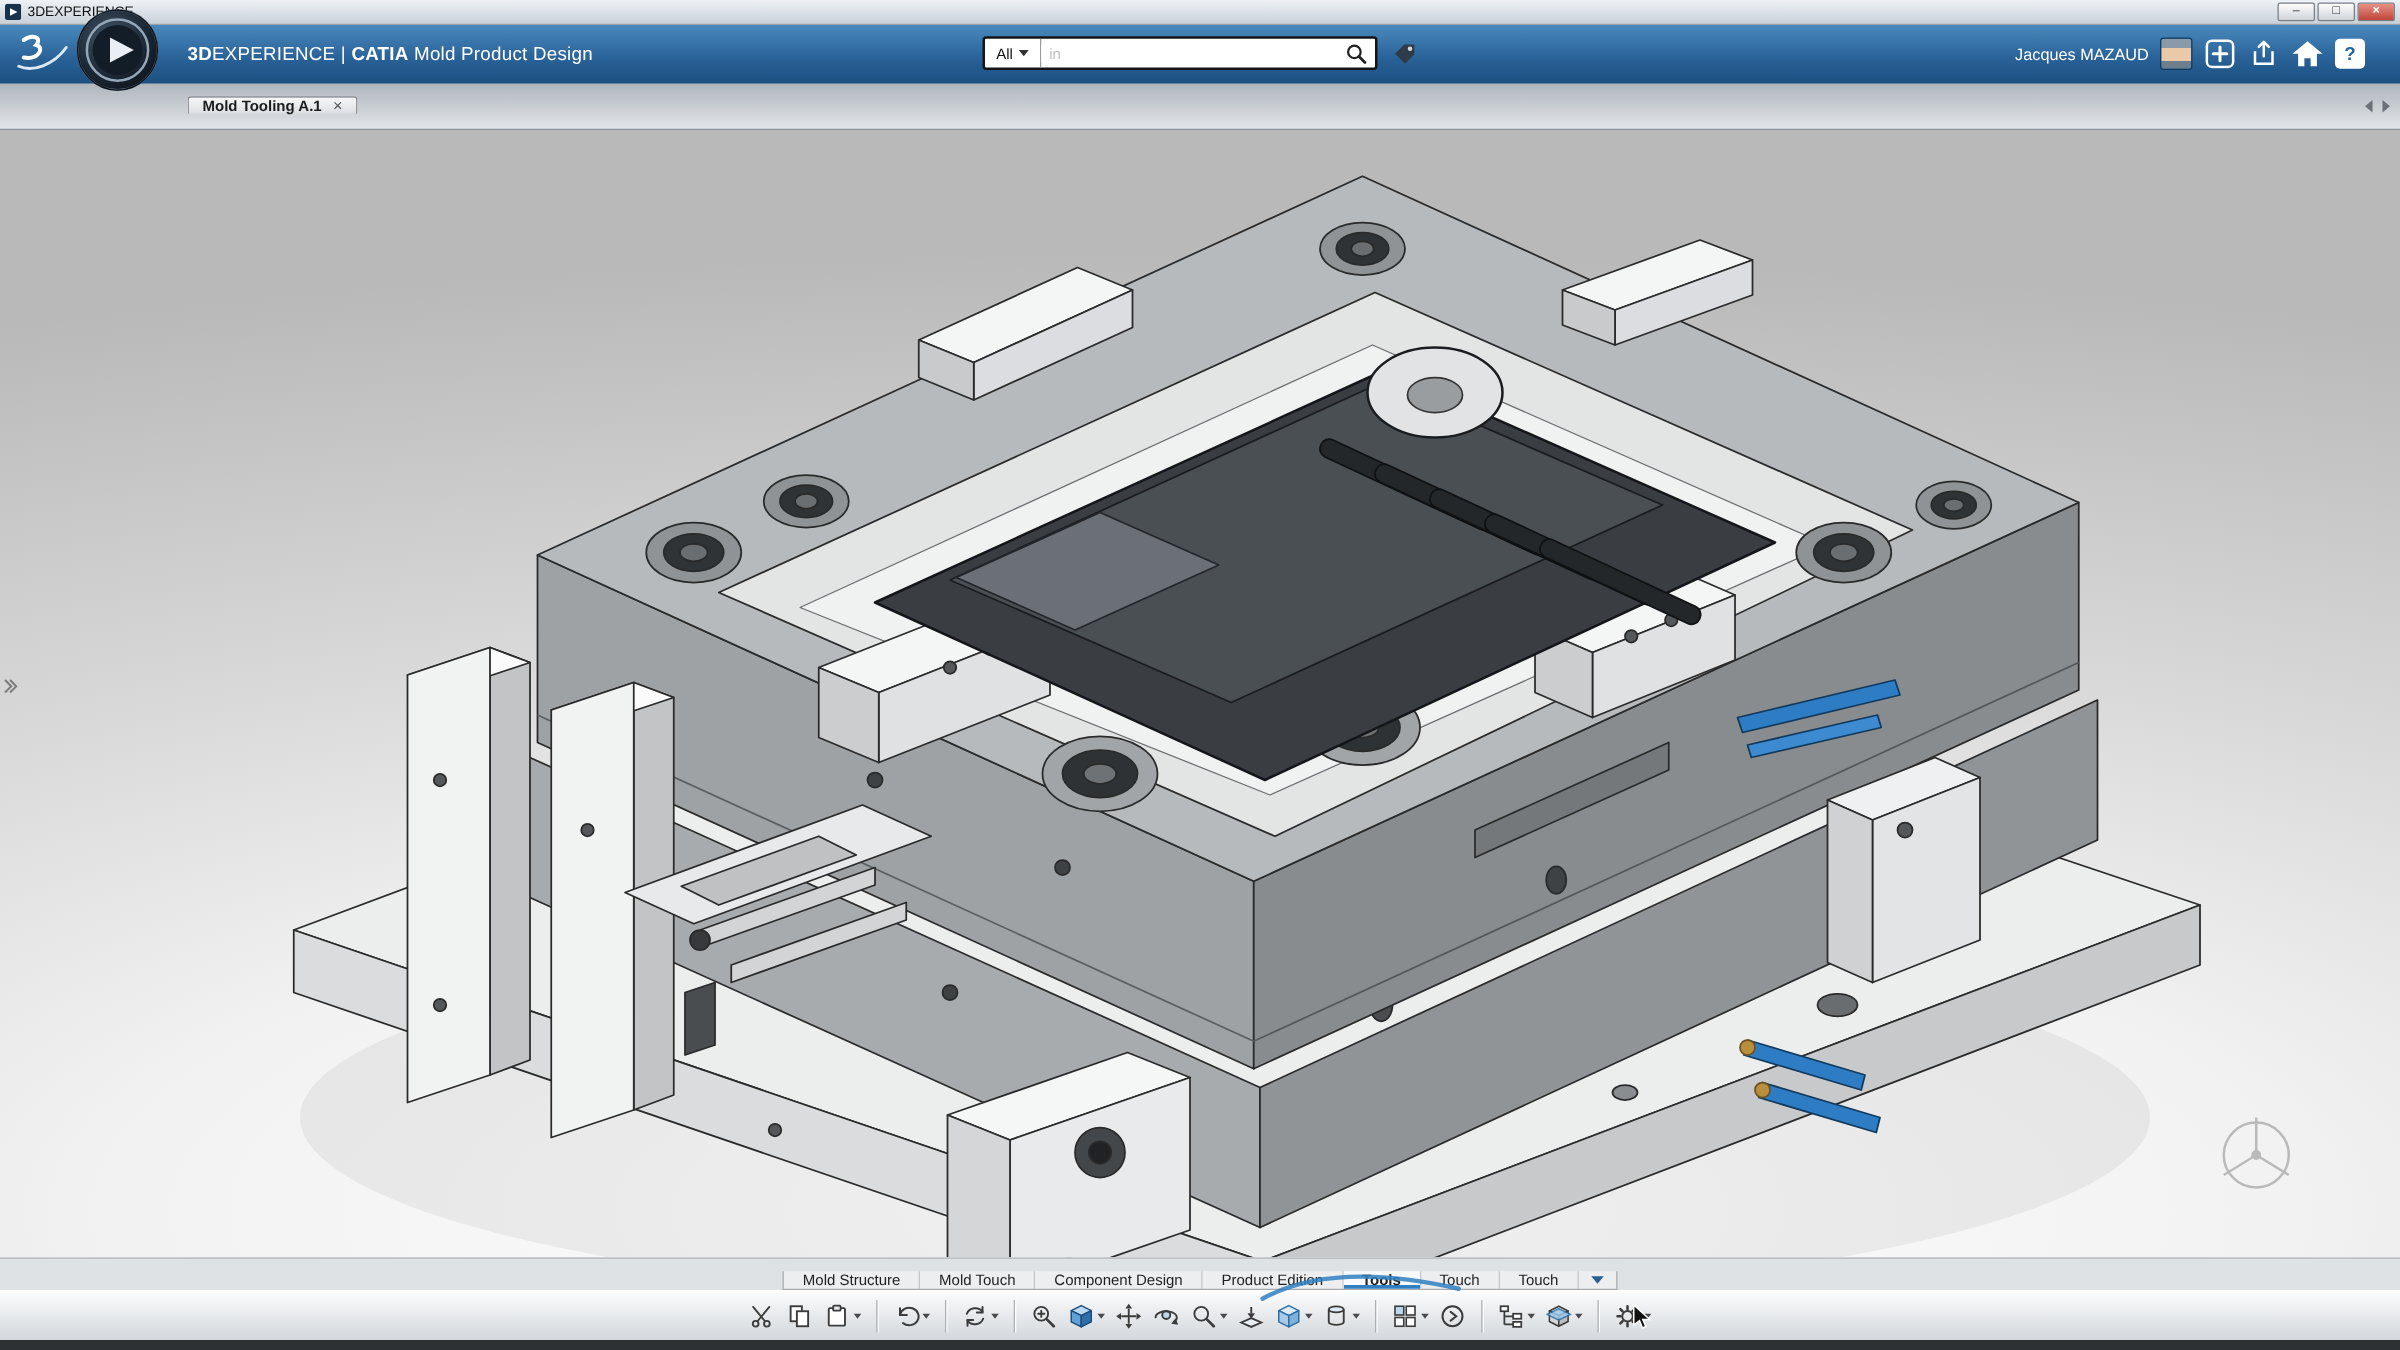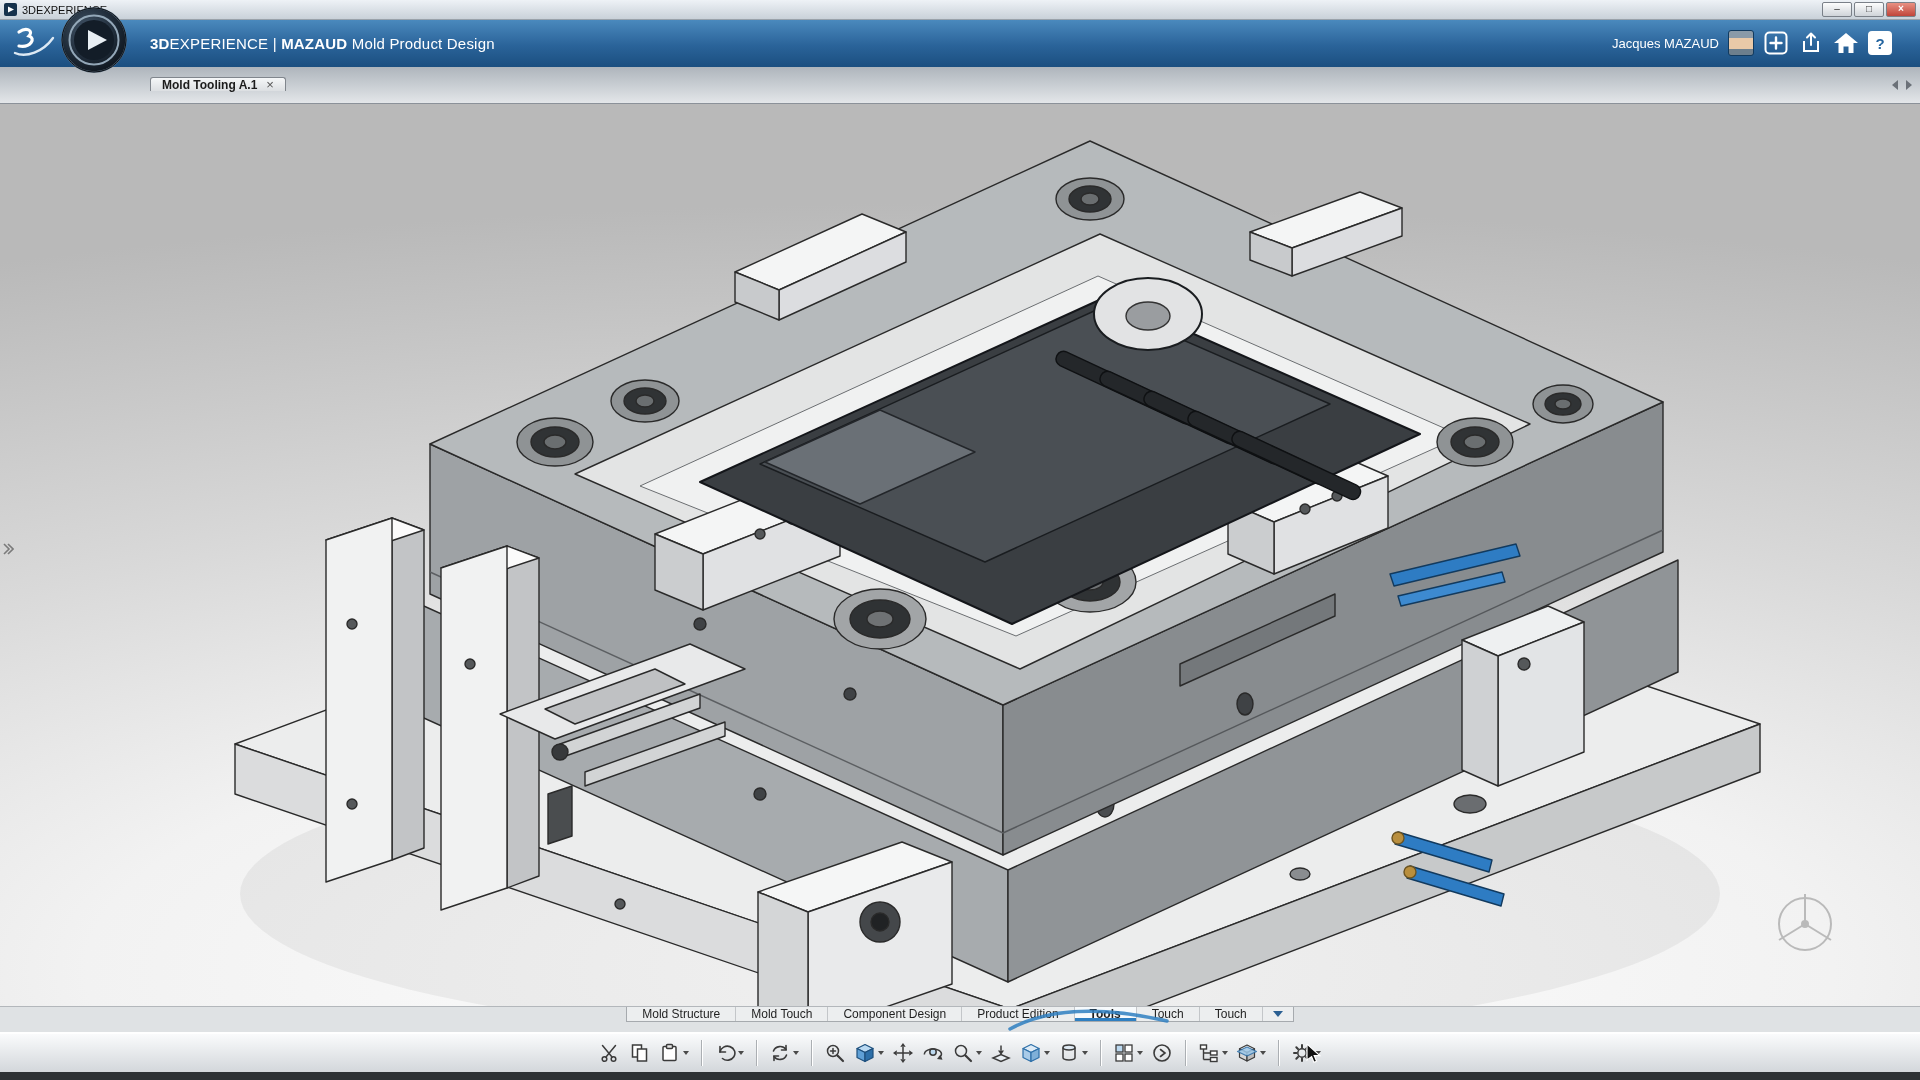--- a/index.html
+++ b/index.html
@@ -41,21 +41,21 @@
 
   
   .emblem { position:absolute; left:60px; top:6px; z-index:30; }
 
   
   .viewport { position:relative; height:902px; overflow:hidden;
     background:radial-gradient(ellipse 130% 85% at 50% 96%, #fefefe 0%, #f2f2f2 35%, #d9d9d9 62%, #c3c3c3 88%, #b9b9b9 100%); }
   .expander { position:absolute; left:2px; top:438px; cursor:pointer; opacity:.7; }
 
   
-  .acttabs { height:26px; background:#dfe2e4; border-top:1px solid #b3b7bb; display:flex; justify-content:center; align-items:flex-start; position:relative; }
+  .acttabs { height:26px; background:#dfe2e4; border-top:1px solid #b3b7bb; display:flex; justify-content:center; align-items:flex-end; position:relative; }
   .tabgroup { display:flex; border:1px solid #a6aaae; border-top:none; background:#eceeef; position:relative; }
   .atab { padding:0 15px; font-size:12px; color:#1f1f1f; display:flex; align-items:center; border-right:1px solid #c3c6c9; cursor:pointer; white-space:nowrap; }
   .atab.active { background:#f7fafc; box-shadow:inset 0 -3px 0 #2f7fc1; font-weight:bold; }
   .atab-chevron { padding:0 10px; display:flex; align-items:center; cursor:pointer; }
   .chev-down { width:0;height:0;border-left:5px solid transparent;border-right:5px solid transparent;border-top:6px solid #2a5f92; }
   .swoosh { position:absolute; right:118px; top:-4px; pointer-events:none; }
 
   
   .toolbar { height:40px; background:linear-gradient(#fbfcfd,#d3d7db); border-top:1px solid #fff; box-shadow:inset 0 1px 0 #fff; display:flex; justify-content:center; align-items:center; }
   .tool { height:32px; padding:0 4px; display:flex; align-items:center; gap:2px; border-radius:3px; cursor:pointer; }
@@ -82,22 +82,43 @@
     <div class="winbtn close">×</div>
   </div>
 </div>
 
 <div class="header">
   <svg width="46" height="38" style="position:absolute;left:10px;top:5px">
     <path d="M9 7 C16 2 24 5 19 11 C26 13 21 23 9 21" stroke="#fff" stroke-width="3.2" fill="none" stroke-linecap="round"></path>
     <path d="M5 28 C16 33 33 27 43 13" stroke="#dce9f4" stroke-width="2.4" fill="none" stroke-linecap="round"></path>
   </svg>
 
-  <div class="brand-title"><b>3D</b><span>EXPERIENCE</span><span> | </span><b>MAZAUD</b><span> Mold Product Design</span></div>
-
+  <div class="brand-title"><b>3D</b><span>EXPERIENCE</span><span> | </span><b>CATIA</b><span> Mold Product Design</span></div>
+
+  <div class="search-wrap">
+    <div class="searchbox">
+      <div class="search-filter">
+        <span>All</span>
+        <span class="caret-down"></span>
+      </div>
+      <input type="text" placeholder="in" style="">
+      <div class="search-btn">
+        <svg width="18" height="18" viewBox="0 0 18 18">
+          <circle cx="7.5" cy="7.5" r="5" stroke="#222" stroke-width="1.8" fill="none"></circle>
+          <line x1="11.2" y1="11.2" x2="16" y2="16" stroke="#222" stroke-width="2.2" stroke-linecap="round"></line>
+        </svg>
+      </div>
+    </div>
+    <div class="tag-btn">
+      <svg width="20" height="20" viewBox="0 0 20 20">
+        <path d="M2 10 L9.5 2.5 H17.5 V10.5 L10 18 Z" fill="#2f3b49"></path>
+        <circle cx="14" cy="6" r="1.8" fill="#cfd8e0"></circle>
+      </svg>
+    </div>
+  </div>
 
   <div class="user-wrap">
     <span class="user-name">Jacques MAZAUD</span>
     <div class="avatar"></div>
     <div class="hbtn">
       <svg width="24" height="24" viewBox="0 0 24 24">
         <rect x="1.5" y="1.5" width="21" height="21" rx="4" fill="none" stroke="#fff" stroke-width="2"></rect>
         <path d="M12 6.5 V17.5 M6.5 12 H17.5" stroke="#fff" stroke-width="2.4" stroke-linecap="round"></path>
       </svg>
     </div>

